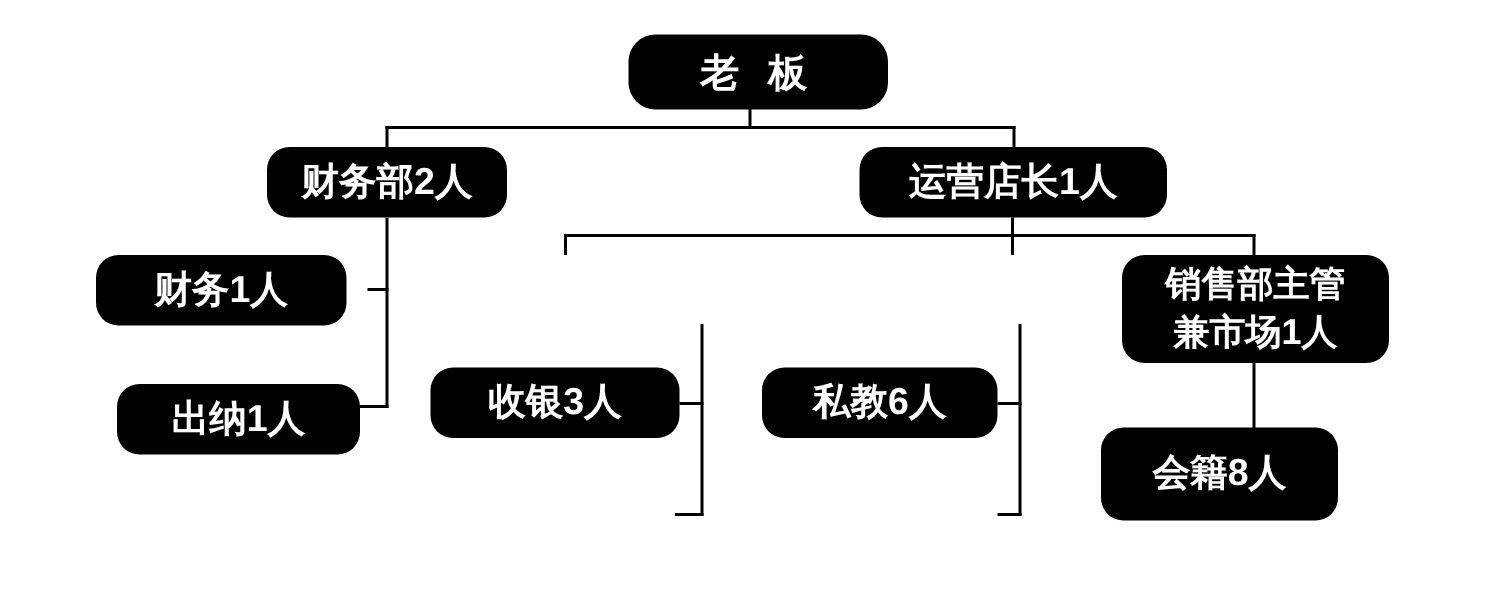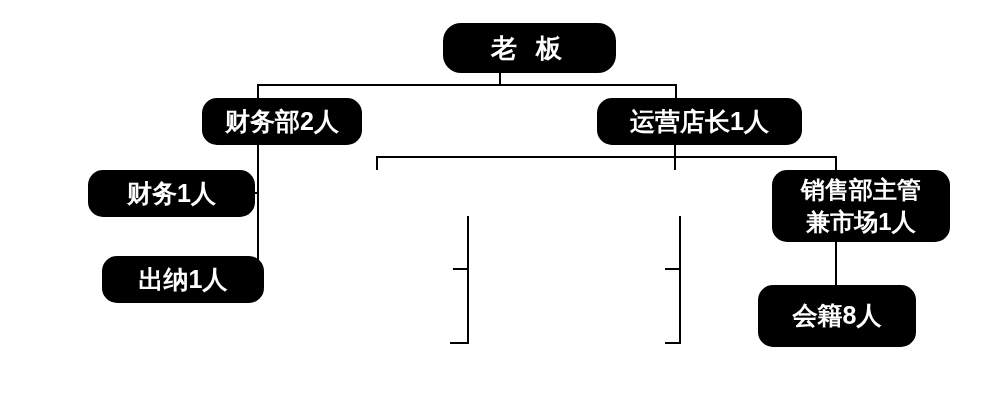--- a/index.html
+++ b/index.html
@@ -22,21 +22,20 @@
     display:flex;
     flex-direction:column;
     align-items:center;
     justify-content:center;
     font-size:25px;
     font-weight:700;
     line-height:1.25;
     text-align:right;
     box-sizing:border-box;
     white-space:nowrap;
-    margin-left:24px;
   }
   .node.root{
     border-radius:18px;
     font-size:26px;
     letter-spacing:6px;
   }
   .node.twoline{
     font-size:24px;
     line-height:1.35;
   }
@@ -94,21 +93,27 @@
 
   <div class="node twoline" style="left:748px;top:170px;width:178px;height:72px">
     <span>销售部主管</span>
     <span>兼市场1人</span>
   </div>
 
   <div class="node" style="left:78px;top:256px;width:162px;height:47px">
     <span>出纳1人</span>
   </div>
 
+  <div class="node" style="left:287px;top:245px;width:166px;height:47px">
+    <span>收银3人</span>
+  </div>
 
+  <div class="node" style="left:508px;top:245px;width:157px;height:47px">
+    <span>私教6人</span>
+  </div>
 
   <div class="node" style="left:734px;top:285px;width:158px;height:62px">
     <span>会籍8人</span>
   </div>
 
 
 
 </div>
 
 </body></html>

